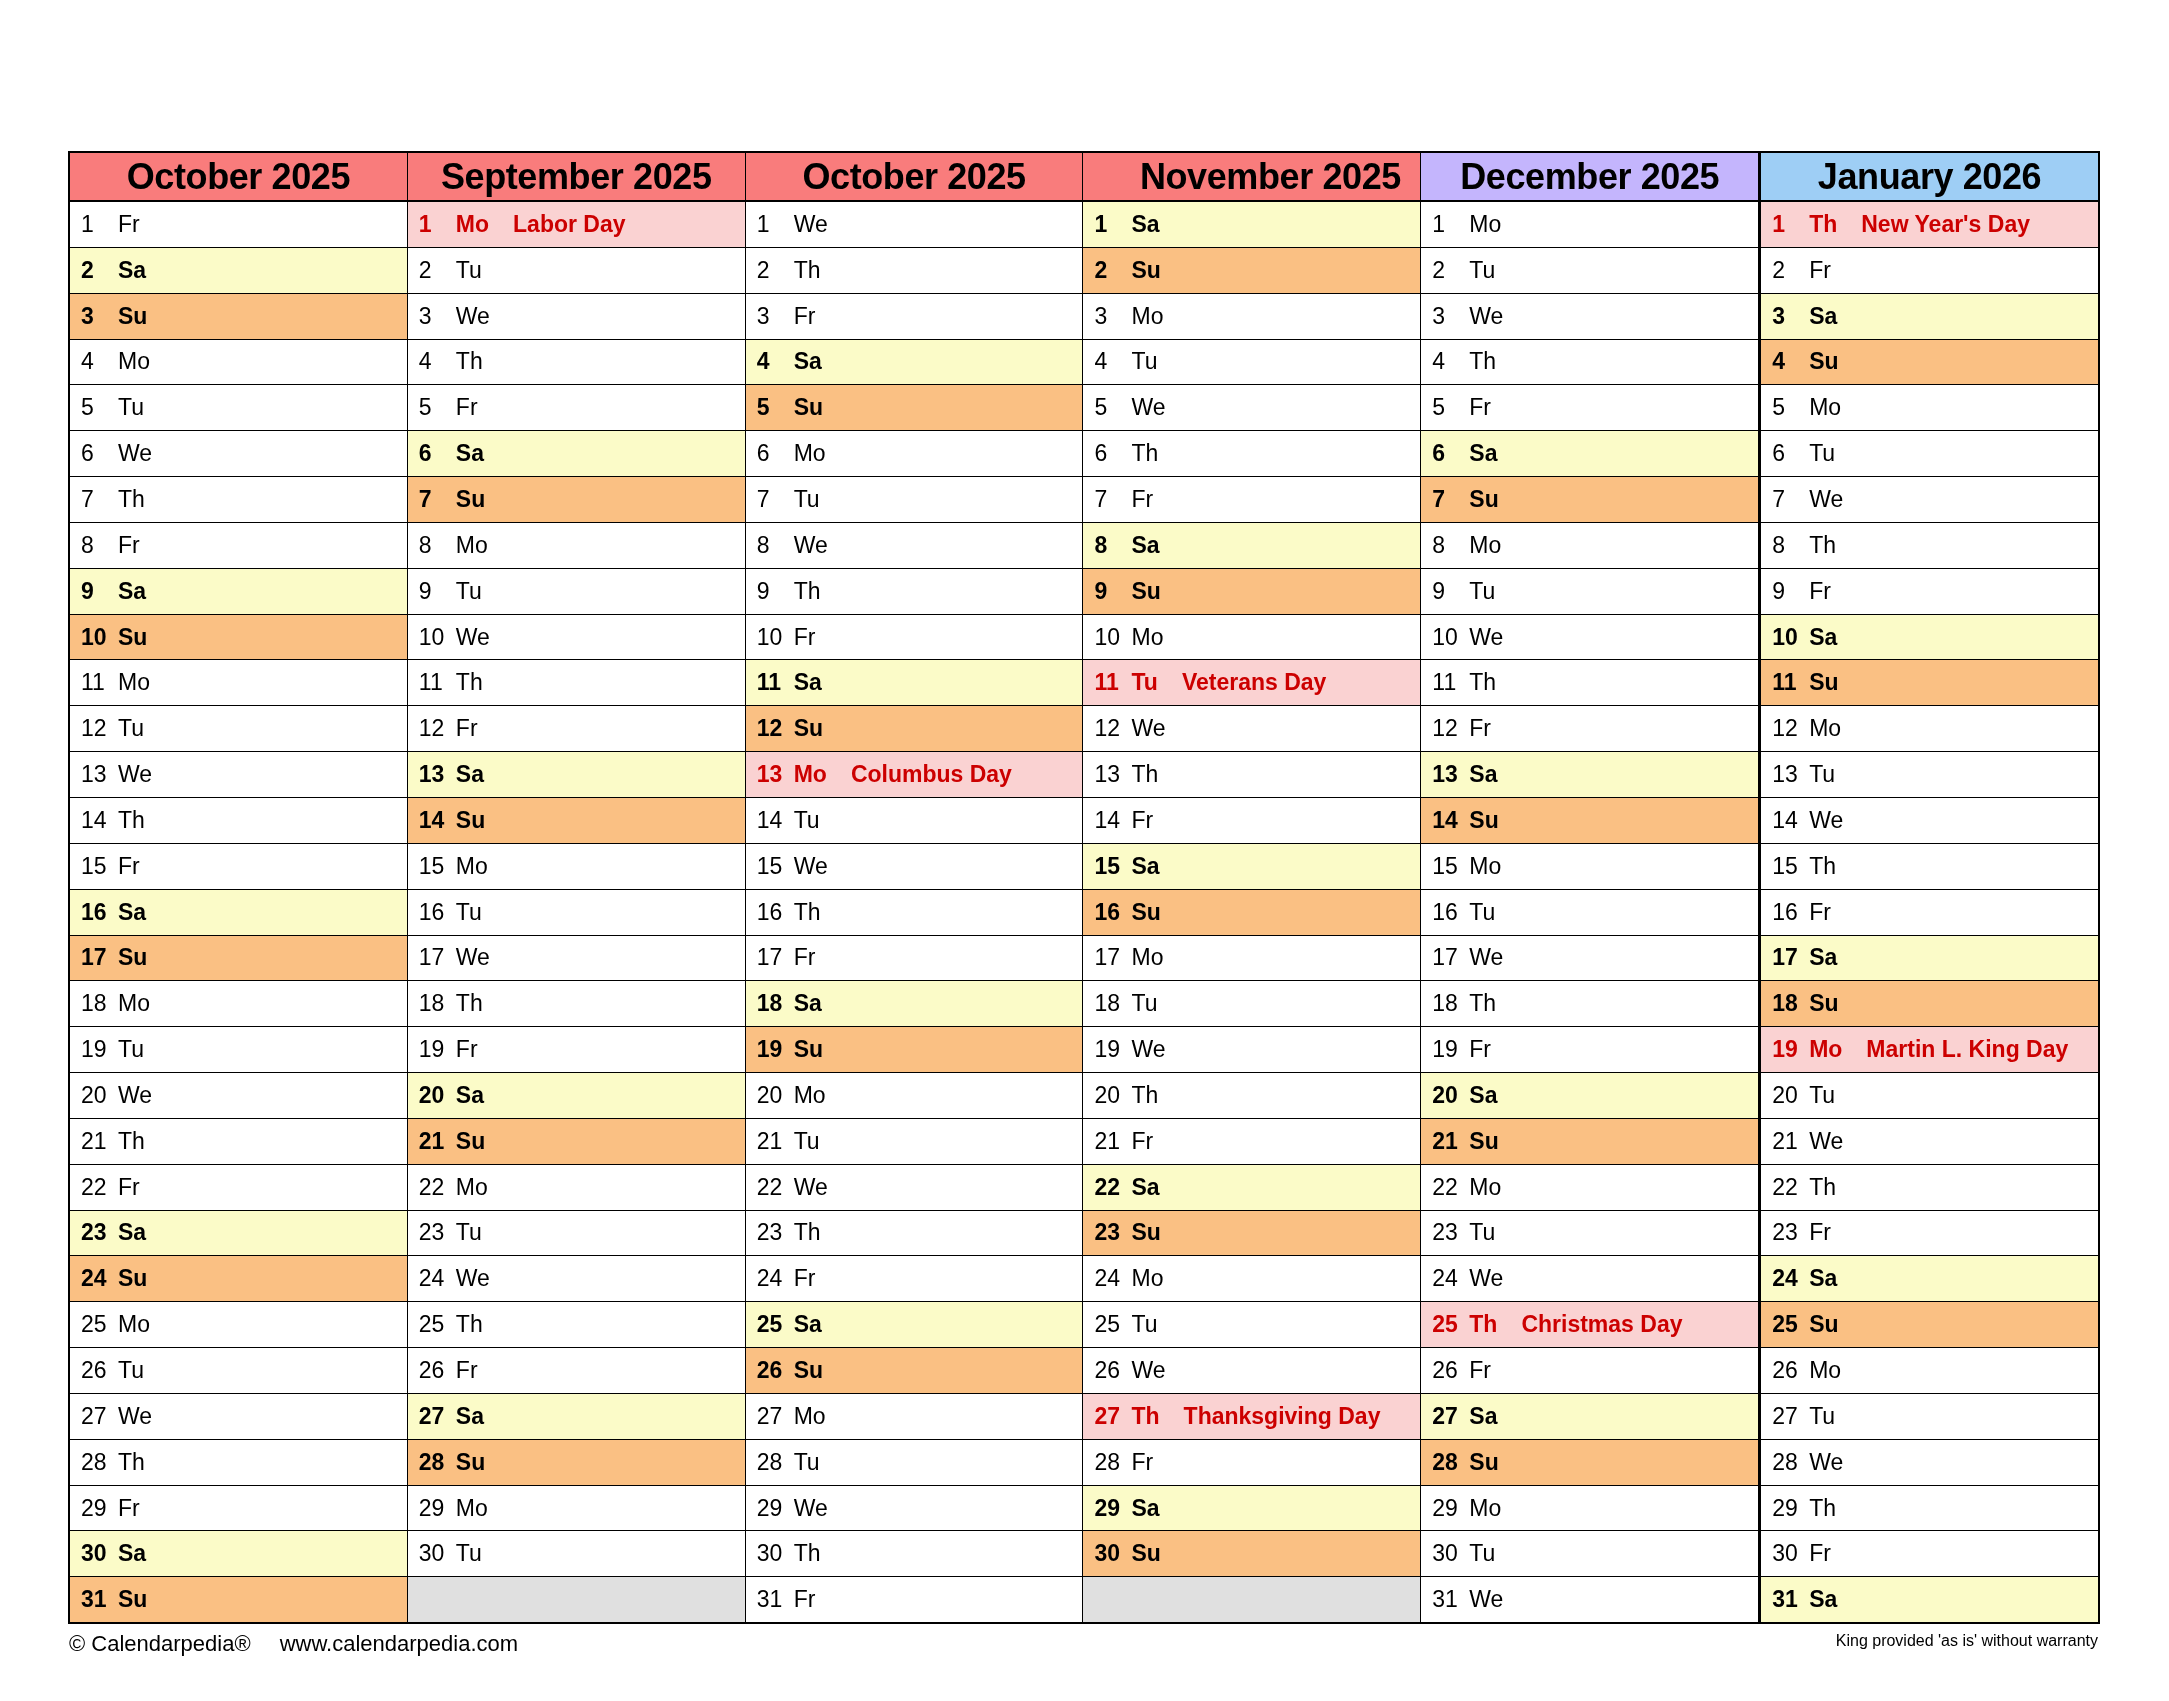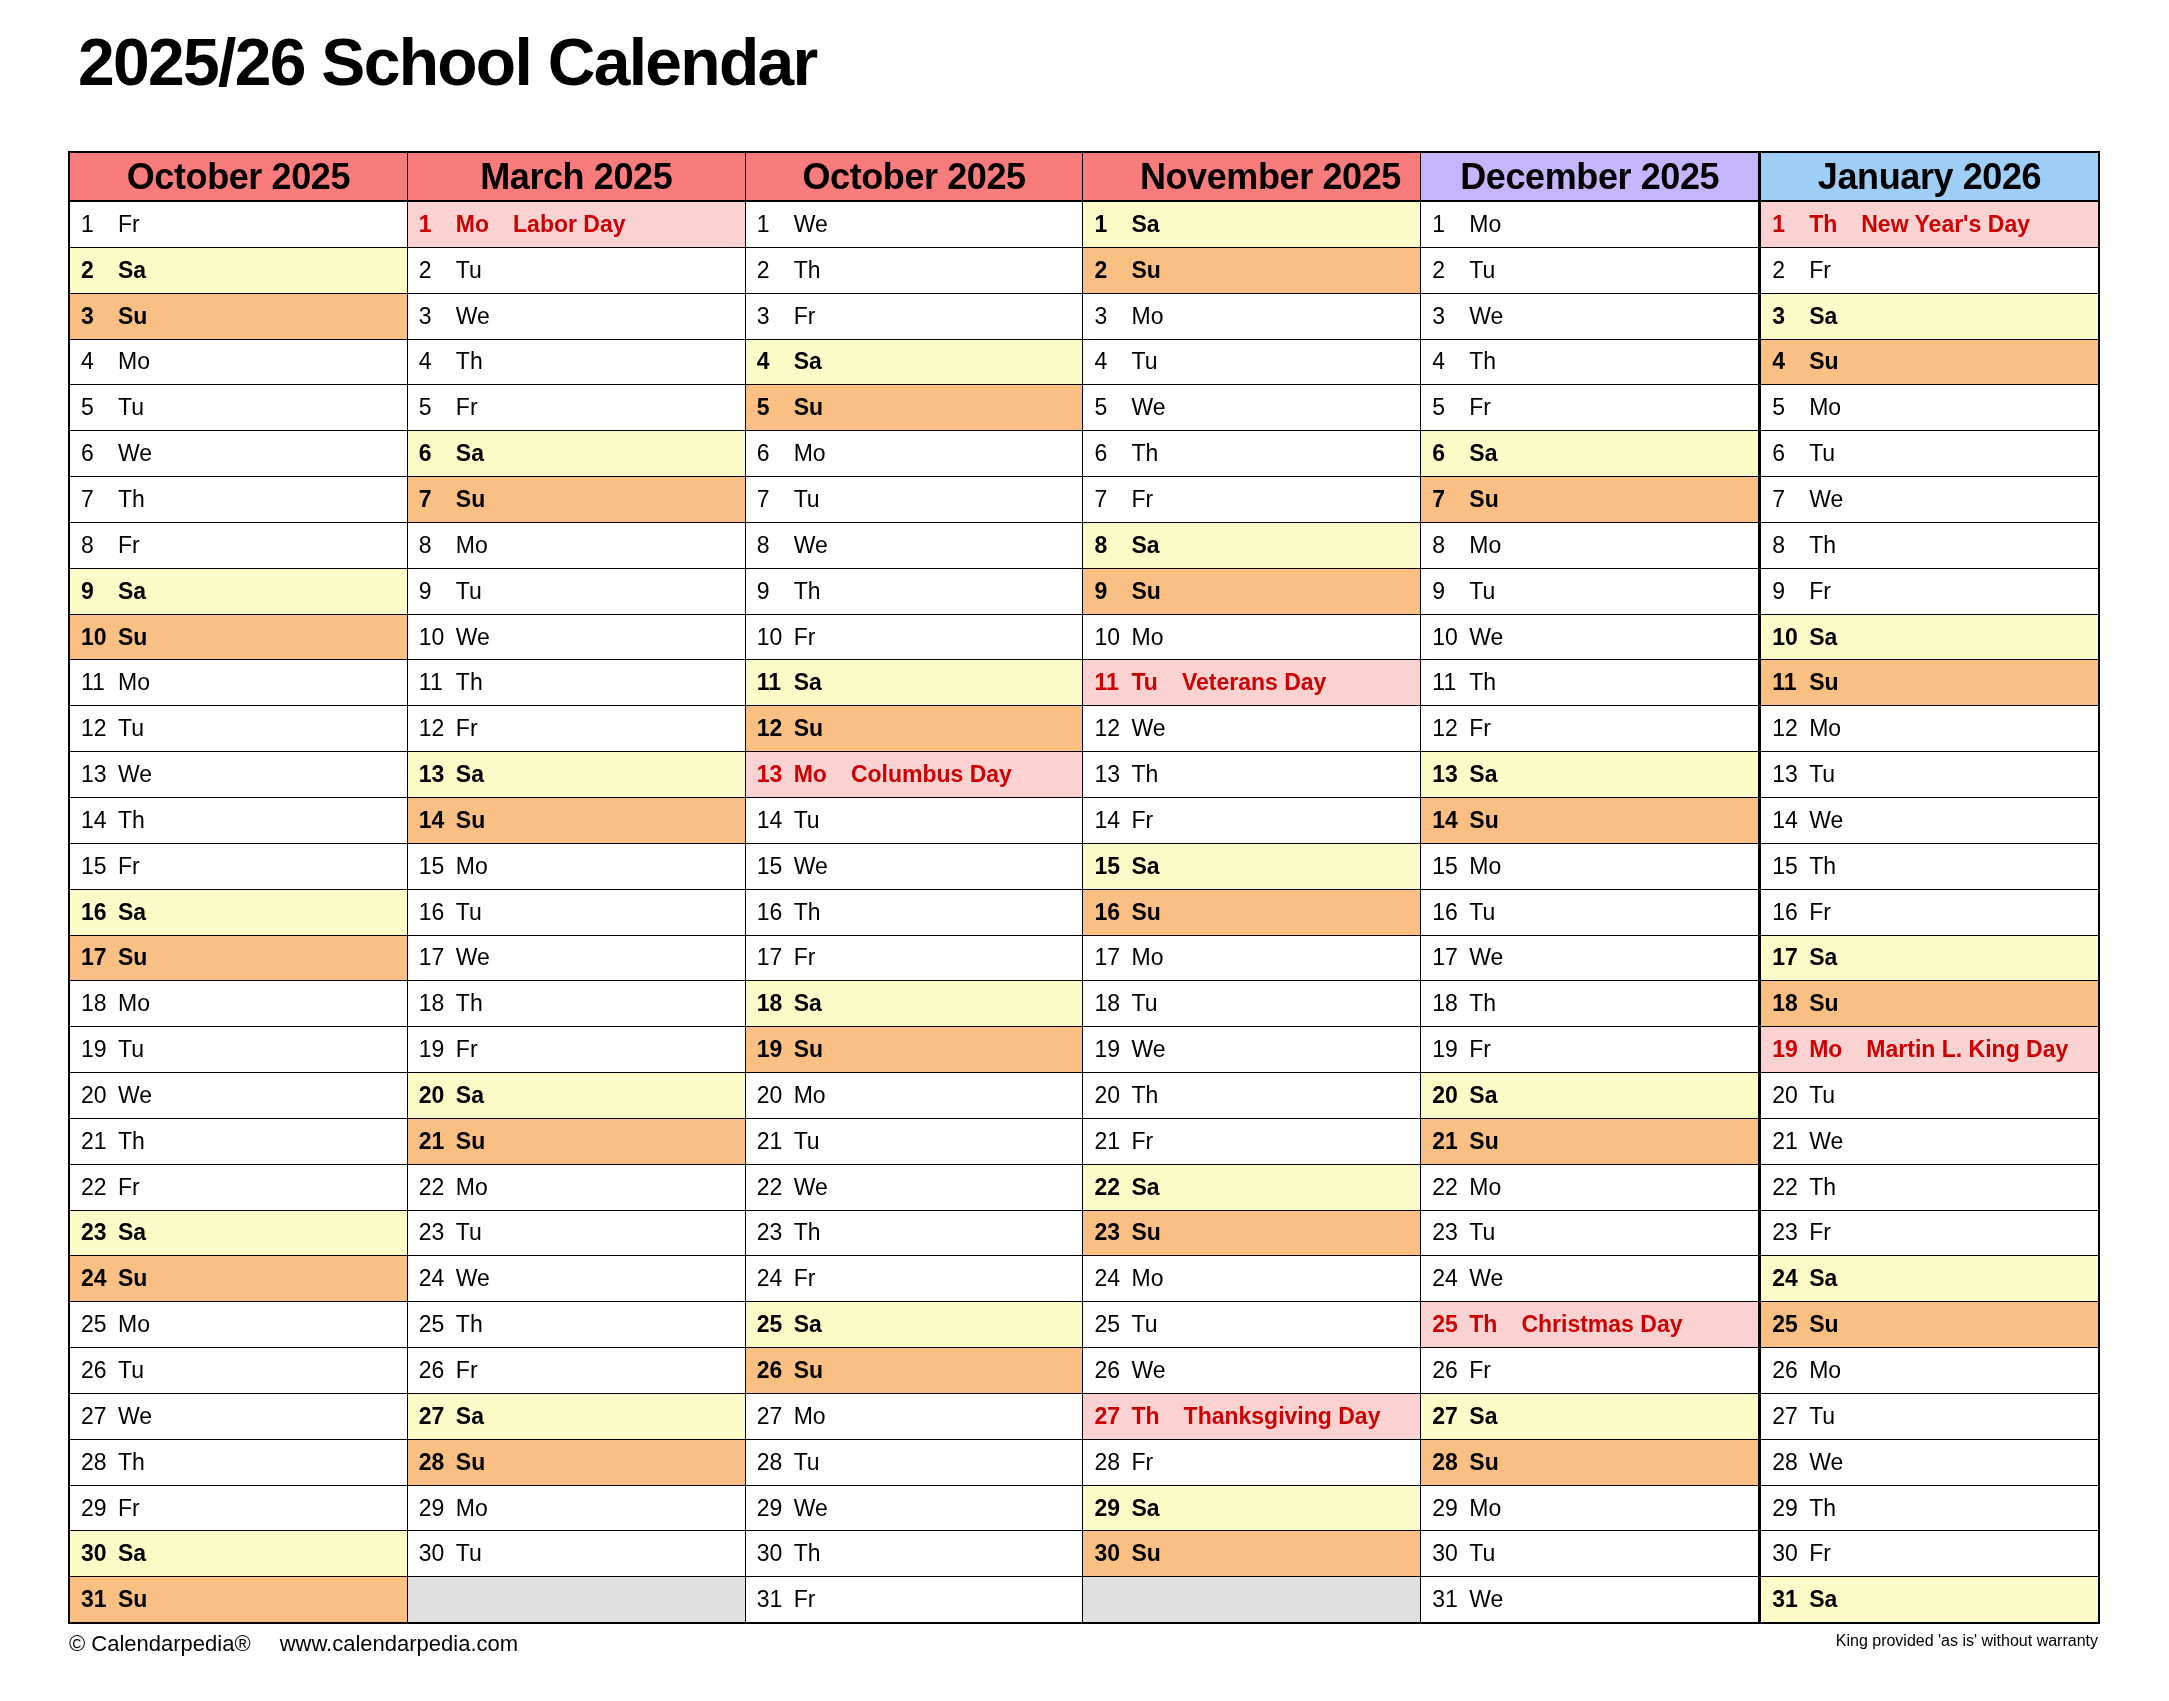--- a/index.html
+++ b/index.html
@@ -99,21 +99,20 @@
   .dc .hol { margin-left: 24px; }
   .dc.sat { font-weight: bold; }
   .dc.sun { font-weight: bold; }
   .dc.hol-day { font-weight: bold; }
 </style>
 </head>
 <body>
 
 <div class="page">
 
-  <div class="page-title">2025/26 School Calendar</div>
 
 
   <div class="cal">
       <div class="col">
         <div class="mh" style="background: rgb(249, 124, 124);">October 2025</div>
         <div class="dc" style="color: rgb(0, 0, 0);">
           <span class="num">1</span>
           <span class="wd">Fr</span>
         </div>
         <div class="dc sat" style="background: rgb(251, 251, 200); color: rgb(0, 0, 0);">
@@ -231,21 +230,21 @@
         <div class="dc sat" style="background: rgb(251, 251, 200); color: rgb(0, 0, 0);">
           <span class="num">30</span>
           <span class="wd">Sa</span>
         </div>
         <div class="dc sun" style="background: rgb(250, 192, 131); color: rgb(0, 0, 0);">
           <span class="num">31</span>
           <span class="wd">Su</span>
         </div>
       </div>
       <div class="col">
-        <div class="mh" style="background: rgb(249, 124, 124);">March 2025</div>
+        <div class="mh" style="background: rgb(249, 124, 124);">September 2025</div>
         <div class="dc hol-day" style="background: rgb(250, 210, 210); color: rgb(204, 0, 0);">
           <span class="num">1</span>
           <span class="wd">Mo</span>
           <span class="hol">Labor Day</span>
         </div>
         <div class="dc" style="color: rgb(0, 0, 0);">
           <span class="num">2</span>
           <span class="wd">Tu</span>
         </div>
         <div class="dc" style="color: rgb(0, 0, 0);">

